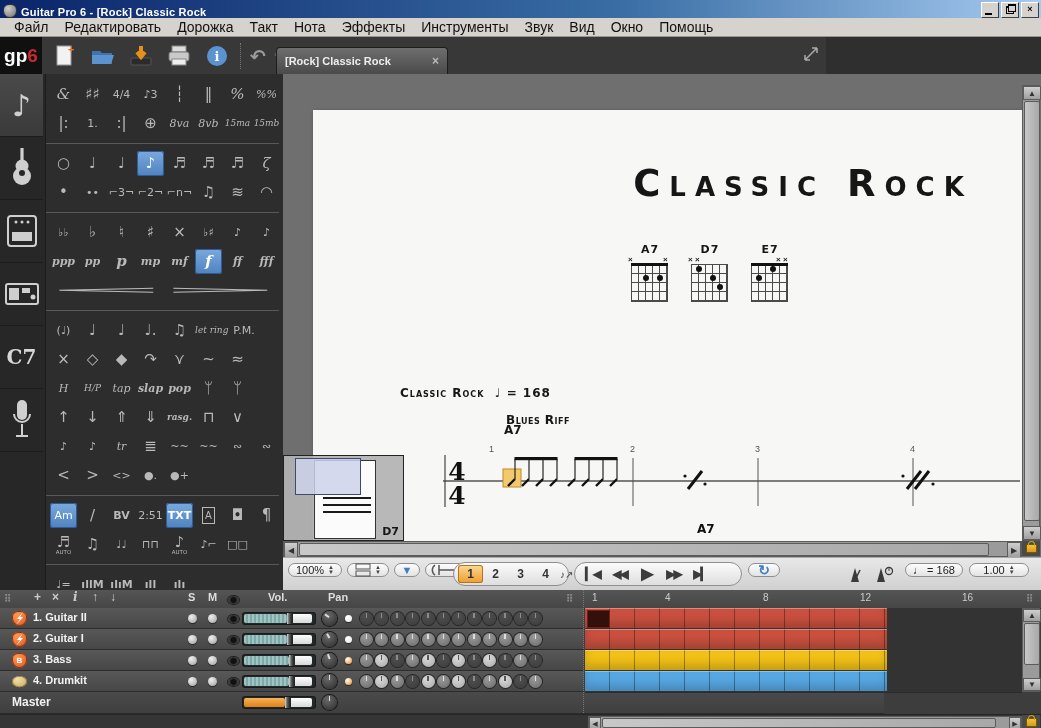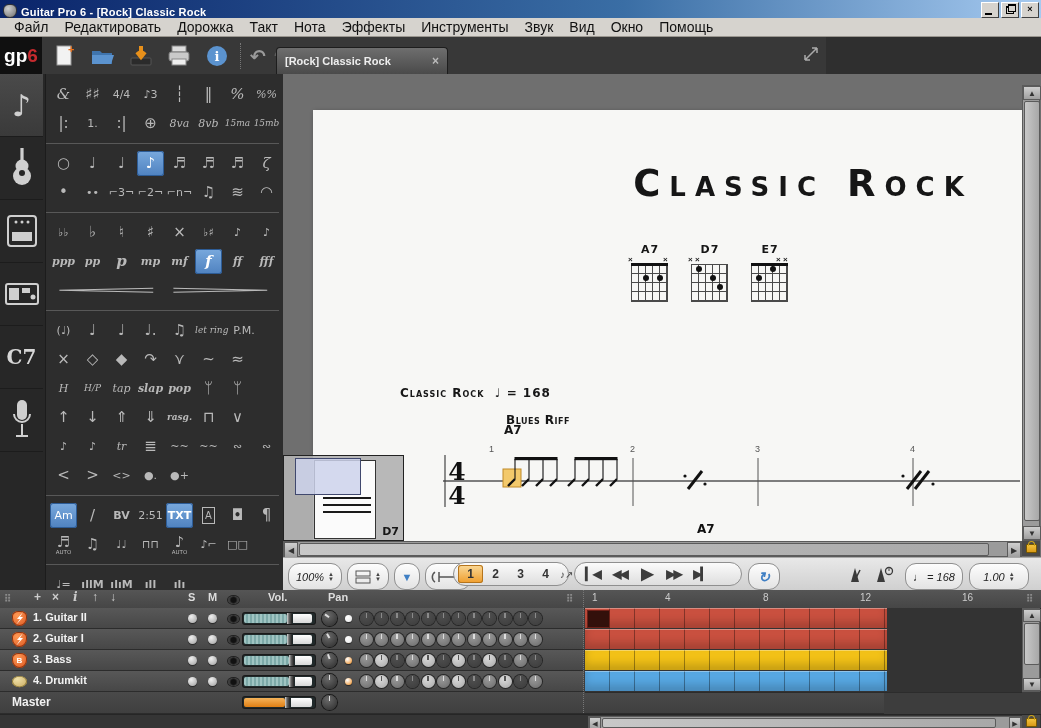--- a/index.html
+++ b/index.html
@@ -99,23 +99,23 @@
   .sbBtn{position:absolute;background:linear-gradient(#cfcfcf,#9f9f9f);border:1px solid #5b5b5b;
      color:#333;font-size:8px;text-align:center;box-sizing:border-box;}
   .sbThumb{position:absolute;background:linear-gradient(90deg,#c8c8c8,#a8a8a8);border:1px solid #5b5b5b;border-radius:2px;box-sizing:border-box;}
   #lock1,#lock2{position:absolute;width:18px;height:15px;background:#4a4a4a;display:flex;align-items:center;justify-content:center;}
   .lockico{width:9px;height:7px;background:linear-gradient(#f4c33c,#d89a18);border:1px solid #7a5a00;border-radius:1px;position:relative;}
   .lockico::before{content:"";position:absolute;left:1px;top:-4px;width:5px;height:4px;border:1.5px solid #caa21a;border-bottom:none;border-radius:4px 4px 0 0;}
 
   
   #transport{position:absolute;left:283px;top:557px;width:758px;height:33px;
     background:linear-gradient(#e8e8e8,#cfcfcf);border-top:1px solid #aaa;border-bottom:1px solid #888;}
-  .tctl{position:absolute;top:5px;height:27px;background:linear-gradient(#fdfdfd,#e3e3e3);
+  .tctl{position:absolute;top:5px;height:14px;background:linear-gradient(#fdfdfd,#e3e3e3);
     border:1px solid #8f8f8f;border-radius:11px;display:flex;align-items:center;justify-content:center;
-    font-size:11px;color:#222;box-sizing:border-box;font-style:italic;}
+    font-size:11px;color:#222;box-sizing:border-box;}
   .grp{position:absolute;top:4px;height:24px;background:linear-gradient(#fbfbfb,#dedede);
     border:1px solid #8f8f8f;border-radius:12px;display:flex;align-items:center;padding:0 4px;box-sizing:border-box;}
   .pgbtn{width:25px;height:18px;border-radius:3px;text-align:center;line-height:18px;font-size:12px;font-weight:bold;color:#333;}
   .pgbtn.act{background:linear-gradient(#fad998,#ef9d2c);box-shadow:0 0 0 1px #b5741c inset;}
   .spin{display:flex;flex-direction:column;margin-left:4px;font-size:6px;line-height:5px;color:#444;}
   .pbtn{width:27px;height:18px;text-align:center;line-height:18px;font-size:12px;color:#3c3c3c;font-weight:bold;letter-spacing:-2px;}
   .blue{color:#3f7fc4;}
 
   
   #mixer{position:absolute;left:0;top:590px;width:1041px;height:138px;background:#3d3d3d;}

